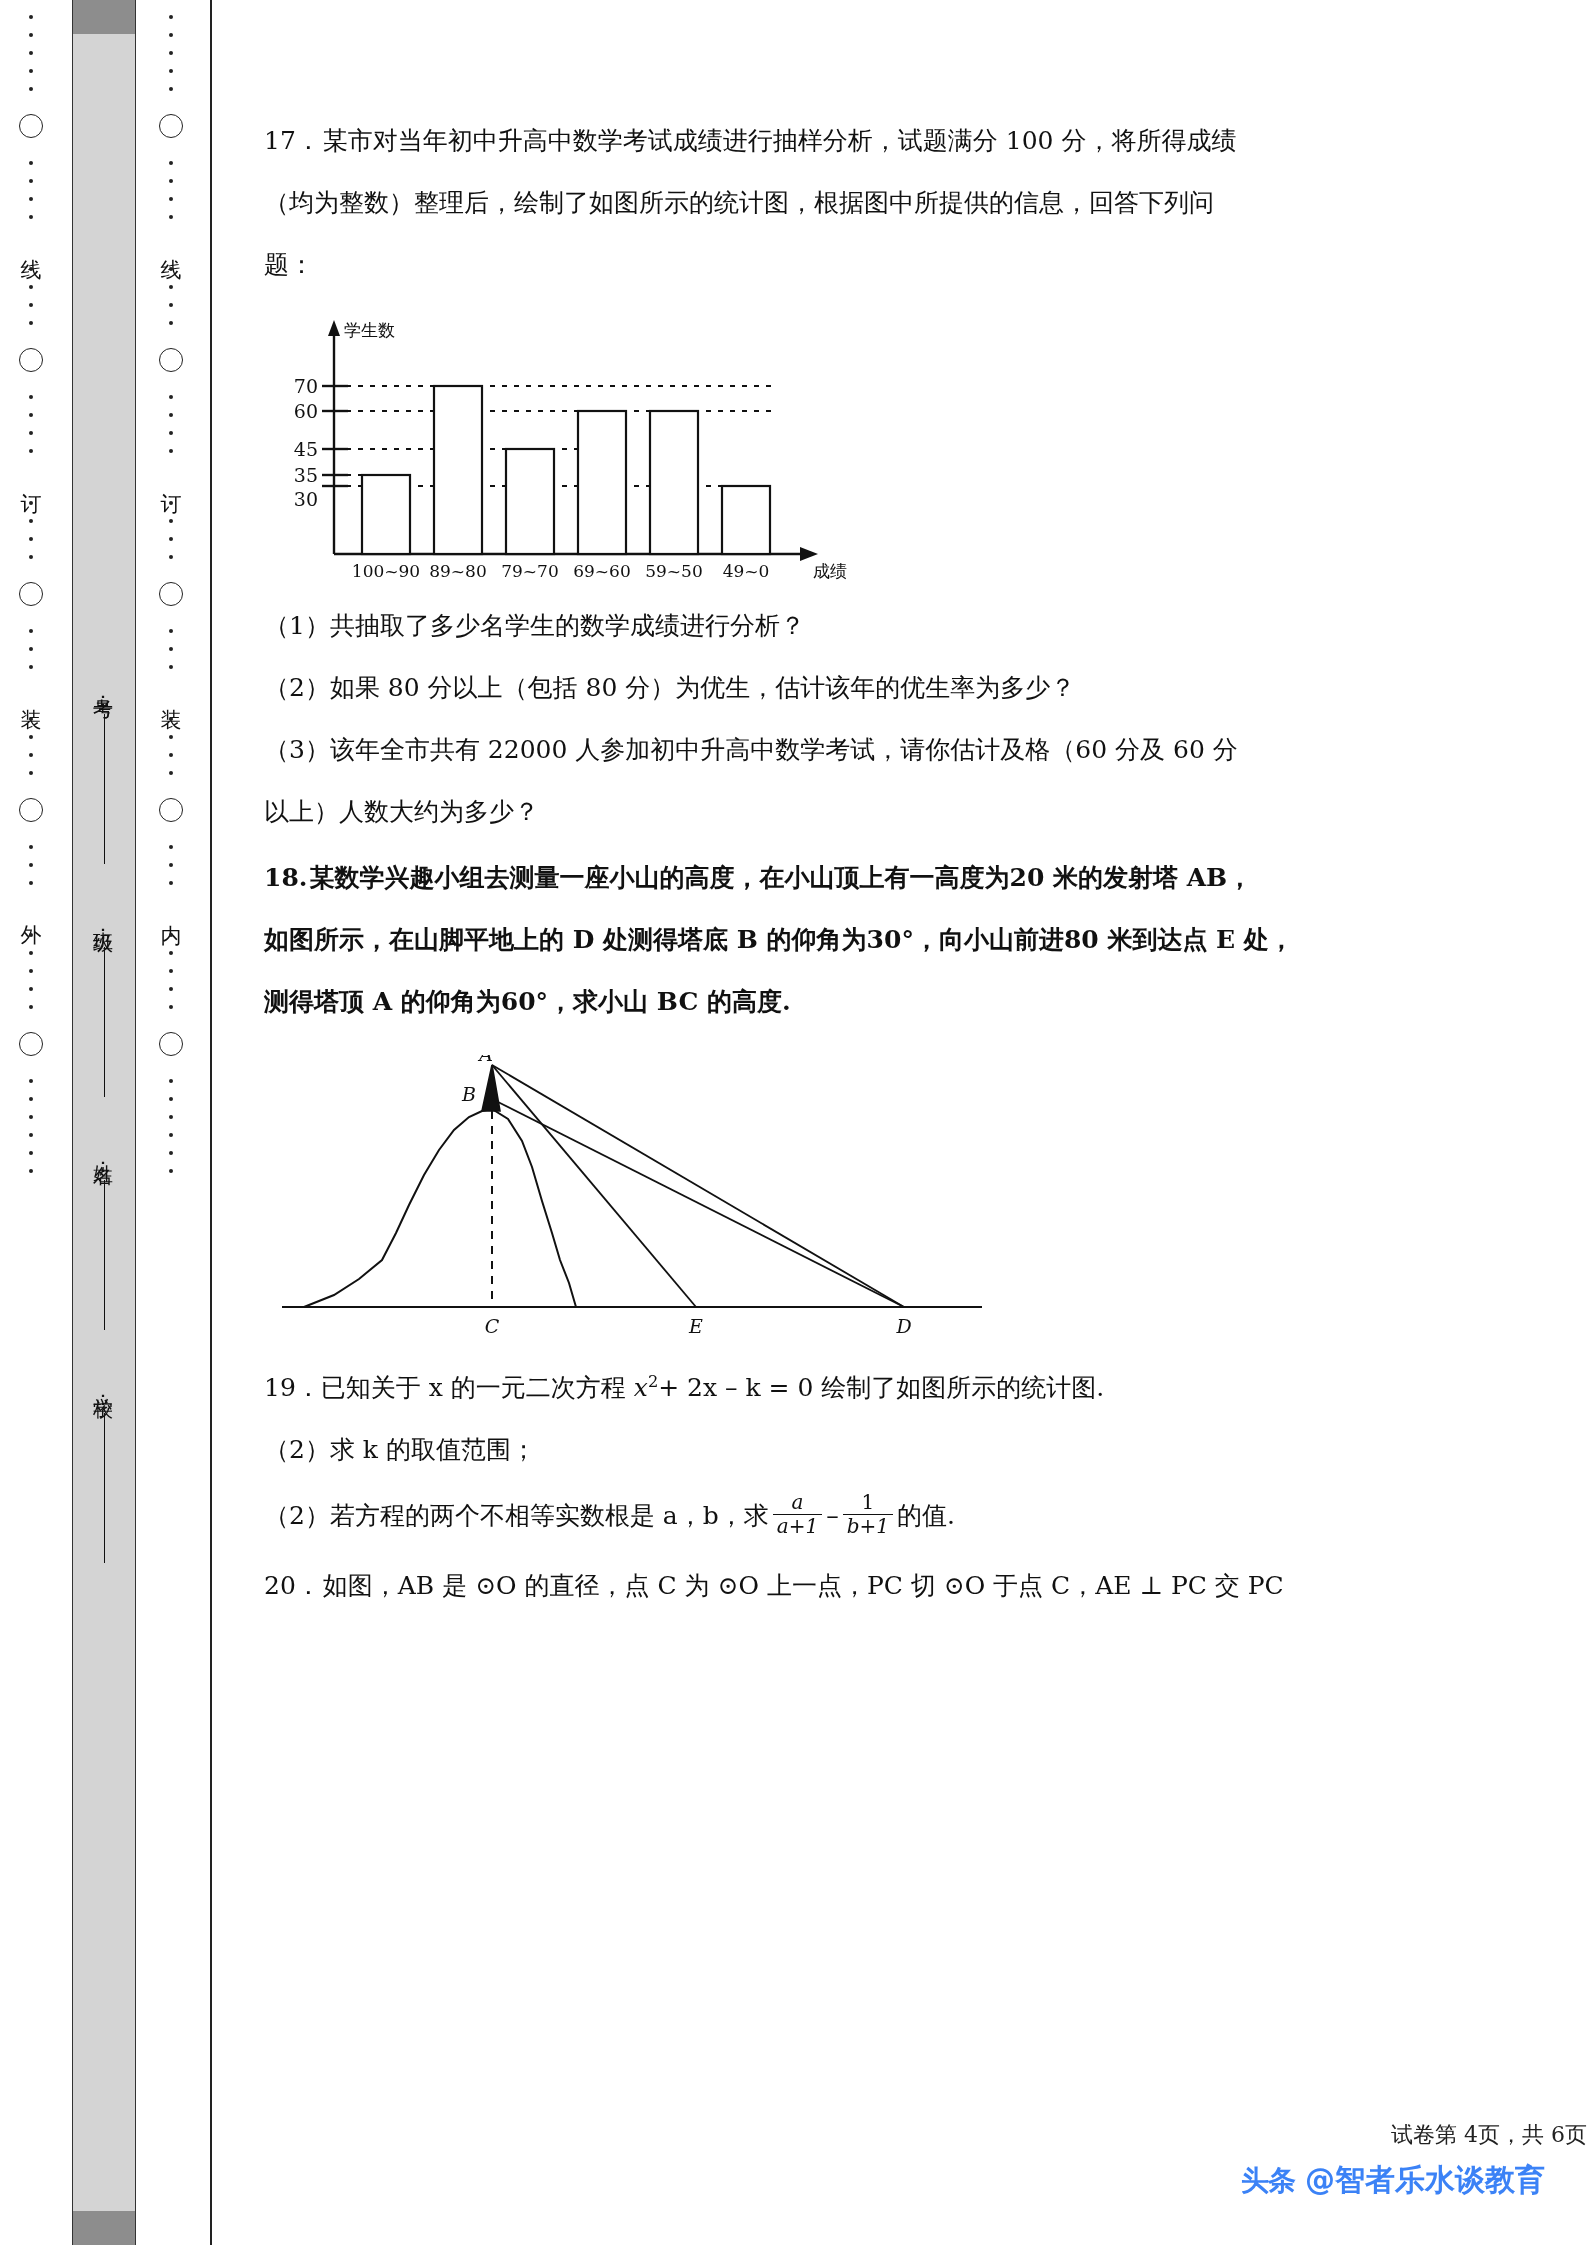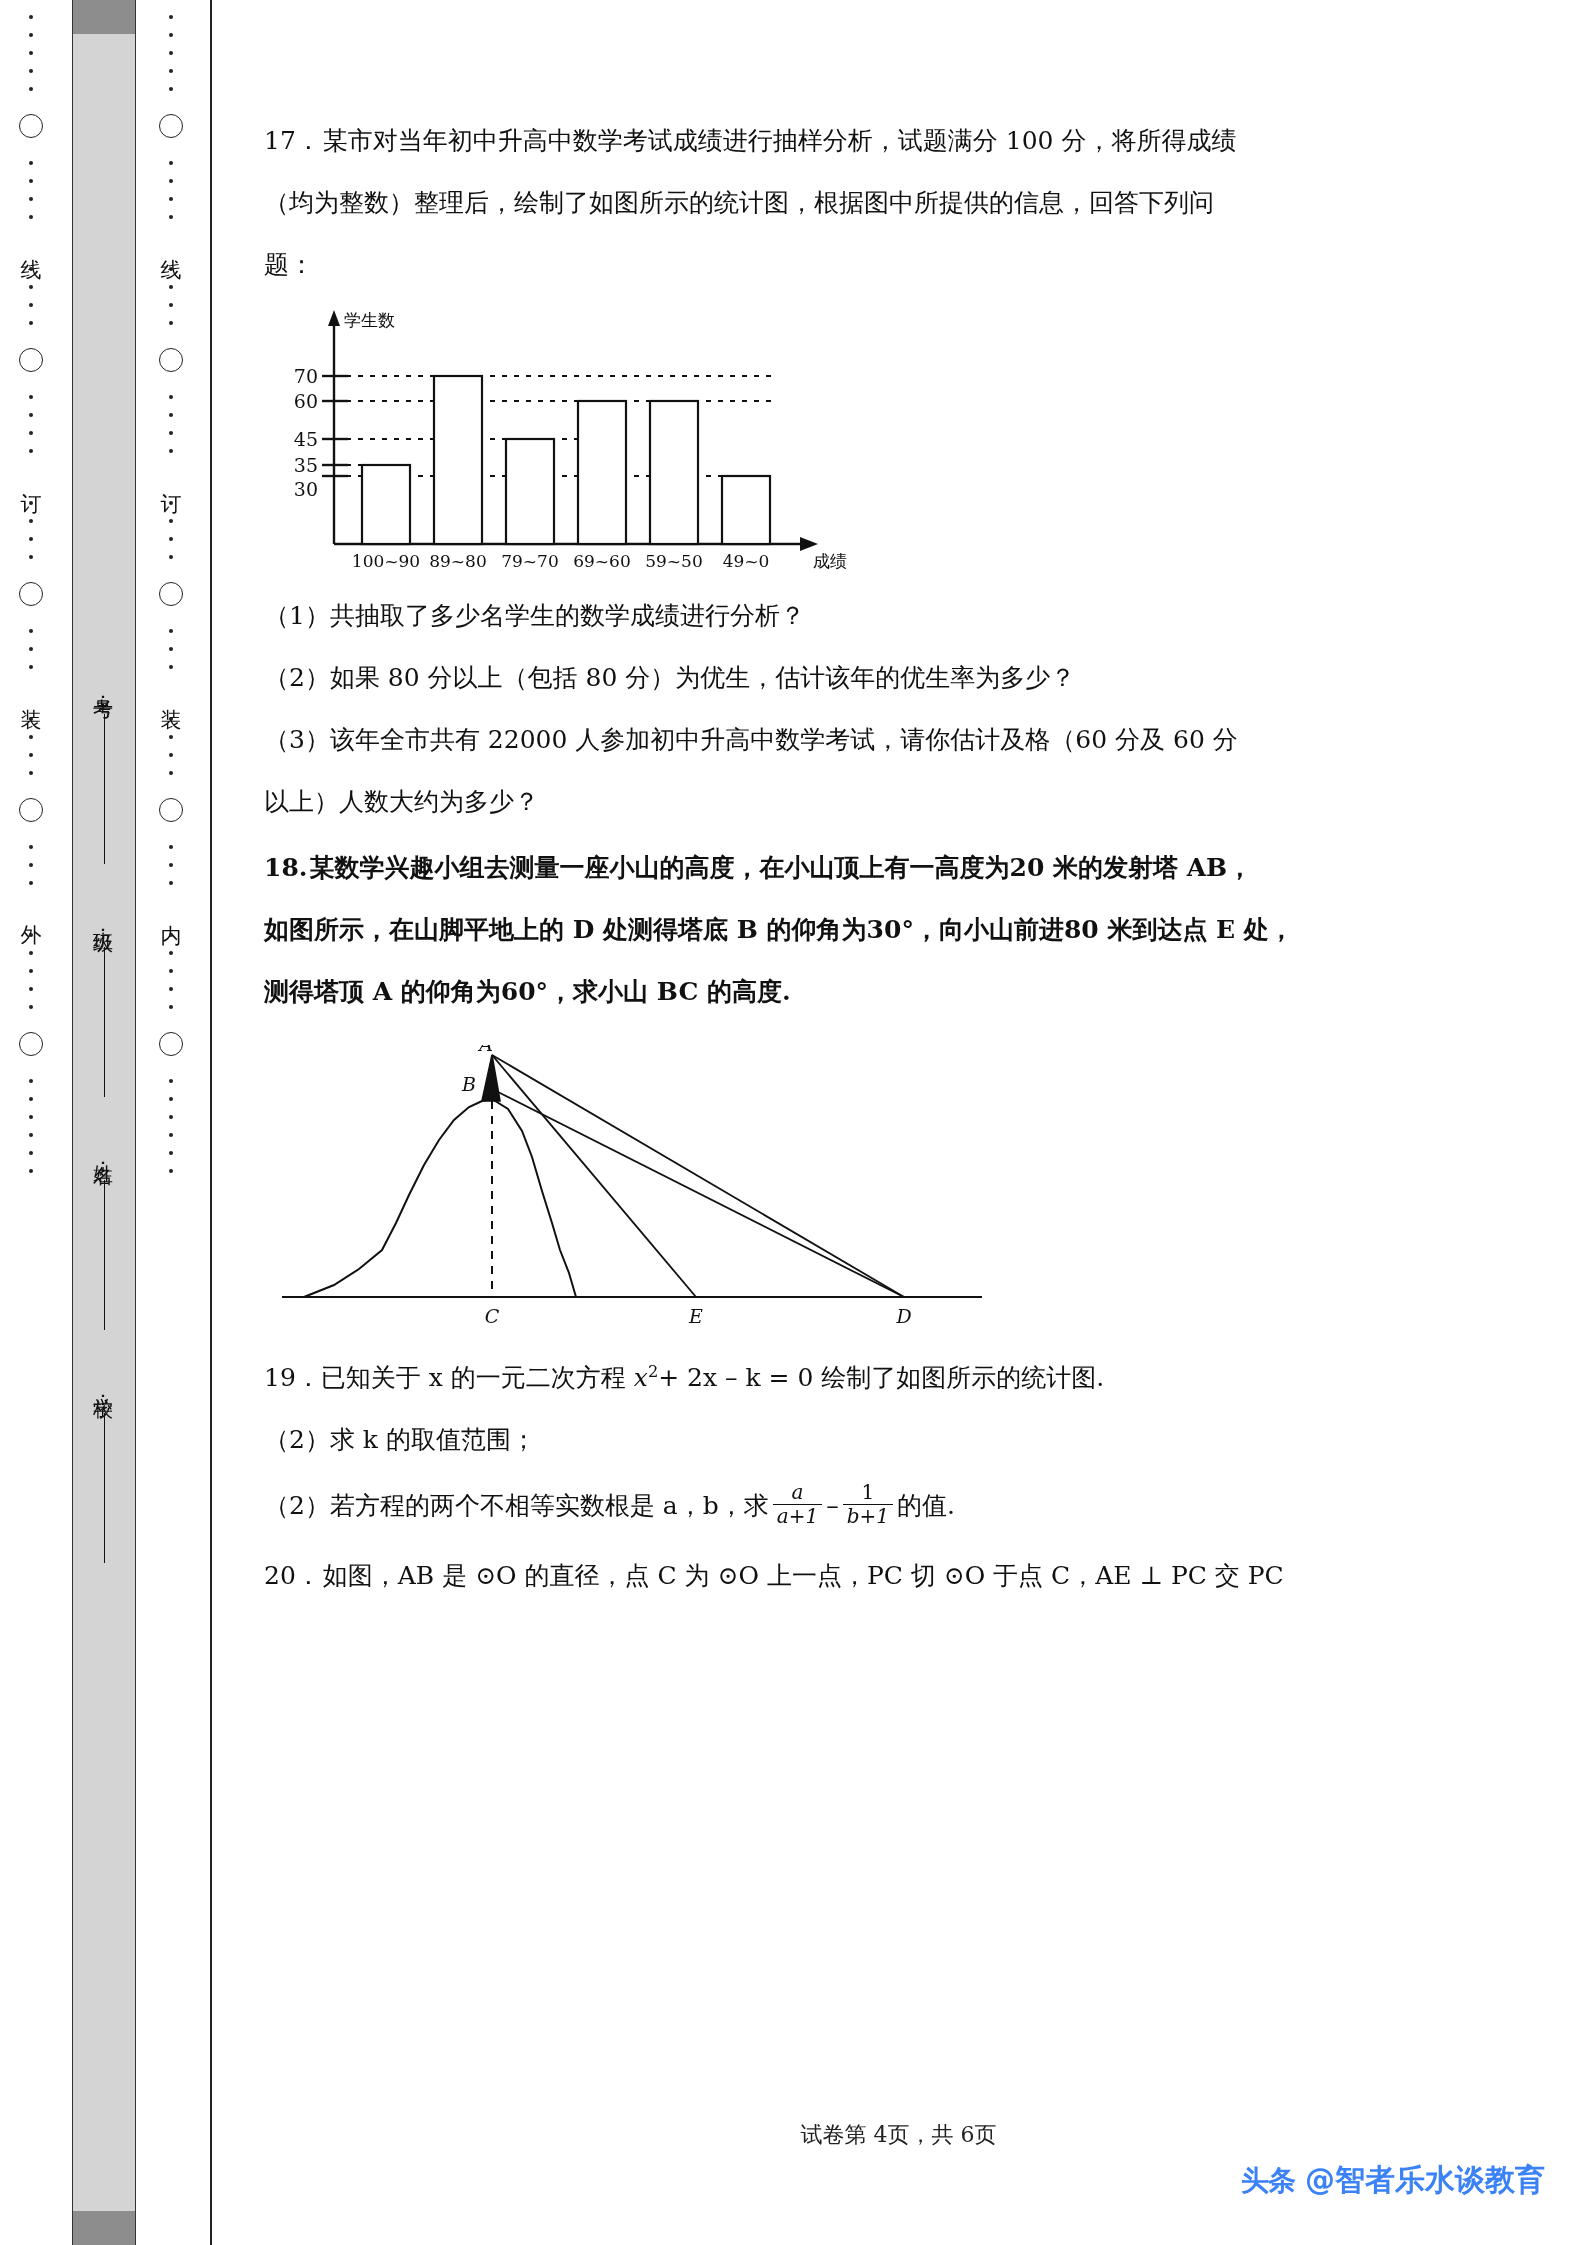--- a/index.html
+++ b/index.html
@@ -40,21 +40,21 @@
 
   
   .frac{display:inline-flex;flex-direction:column;vertical-align:middle;
         text-align:center;font-size:20px;line-height:1.15;margin:0 4px;position:relative;top:-2px;}
   .frac .n{padding:0 4px;}
   .frac .d{padding:0 4px;border-top:1.4px solid #111;}
 
   sup.sup{font-size:.65em;vertical-align:super;}
 
   
-  .footer{position:absolute;left:0;right:0;bottom:95px;text-align:center;
+  .footer{position:absolute;left:0;right:0;bottom:95px;text-align:right;
           font-size:22px;color:#222;}
 
   .watermark{position:absolute;right:42px;bottom:44px;font-size:30px;color:#3b82f6;
              font-family:"DejaVu Sans","Liberation Sans",sans-serif;font-weight:bold;
              display:flex;align-items:center;gap:10px;}
   .wm-logo{font-size:28px;font-weight:bold;letter-spacing:-1px;}
 
   svg{display:block;}
 </style>
 </head>
@@ -202,21 +202,21 @@
   <div class="content">
 
     <div style="margin-top:110px;">
       <div class="q">
         <span class="num">17．</span><span>某市对当年初中升高中数学考试成绩进行抽样分析，试题满分 100 分，将所得成绩</span>
       </div>
       <div class="q">（均为整数）整理后，绘制了如图所示的统计图，根据图中所提供的信息，回答下列问</div>
       <div class="q">题：</div>
     </div>
 
-    <div style="margin-top:8px;margin-left:10px;">
+    <div style="margin-top:18px;margin-left:10px;">
       <svg width="600" height="275" viewBox="0 0 600 275">
 
         <g stroke="#111" stroke-width="2.4" fill="none">
 
           <line x1="60" y1="18" x2="60" y2="240"></line>
 
           <polygon points="60,6 54,22 66,22" fill="#111" stroke="none"></polygon>
 
           <line x1="60" y1="240" x2="530" y2="240"></line>
           <polygon points="544,240 526,233 526,247" fill="#111" stroke="none"></polygon>

